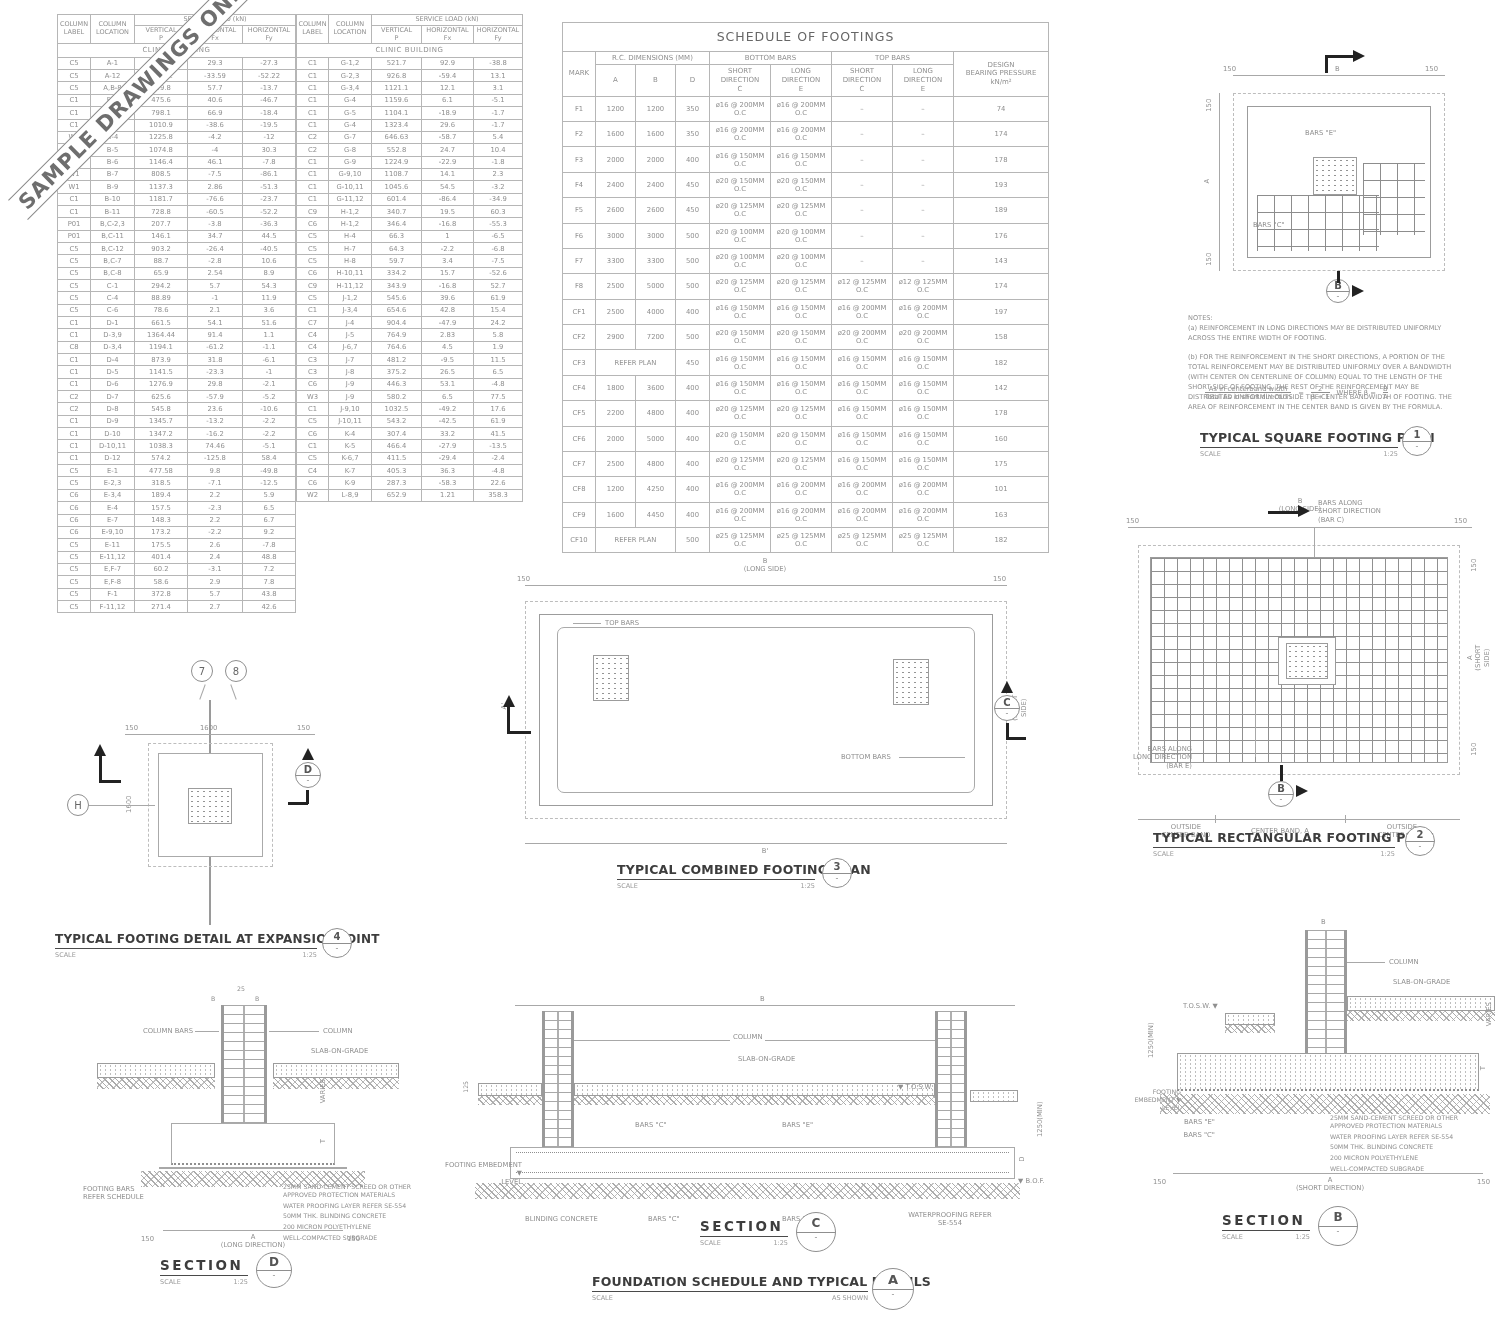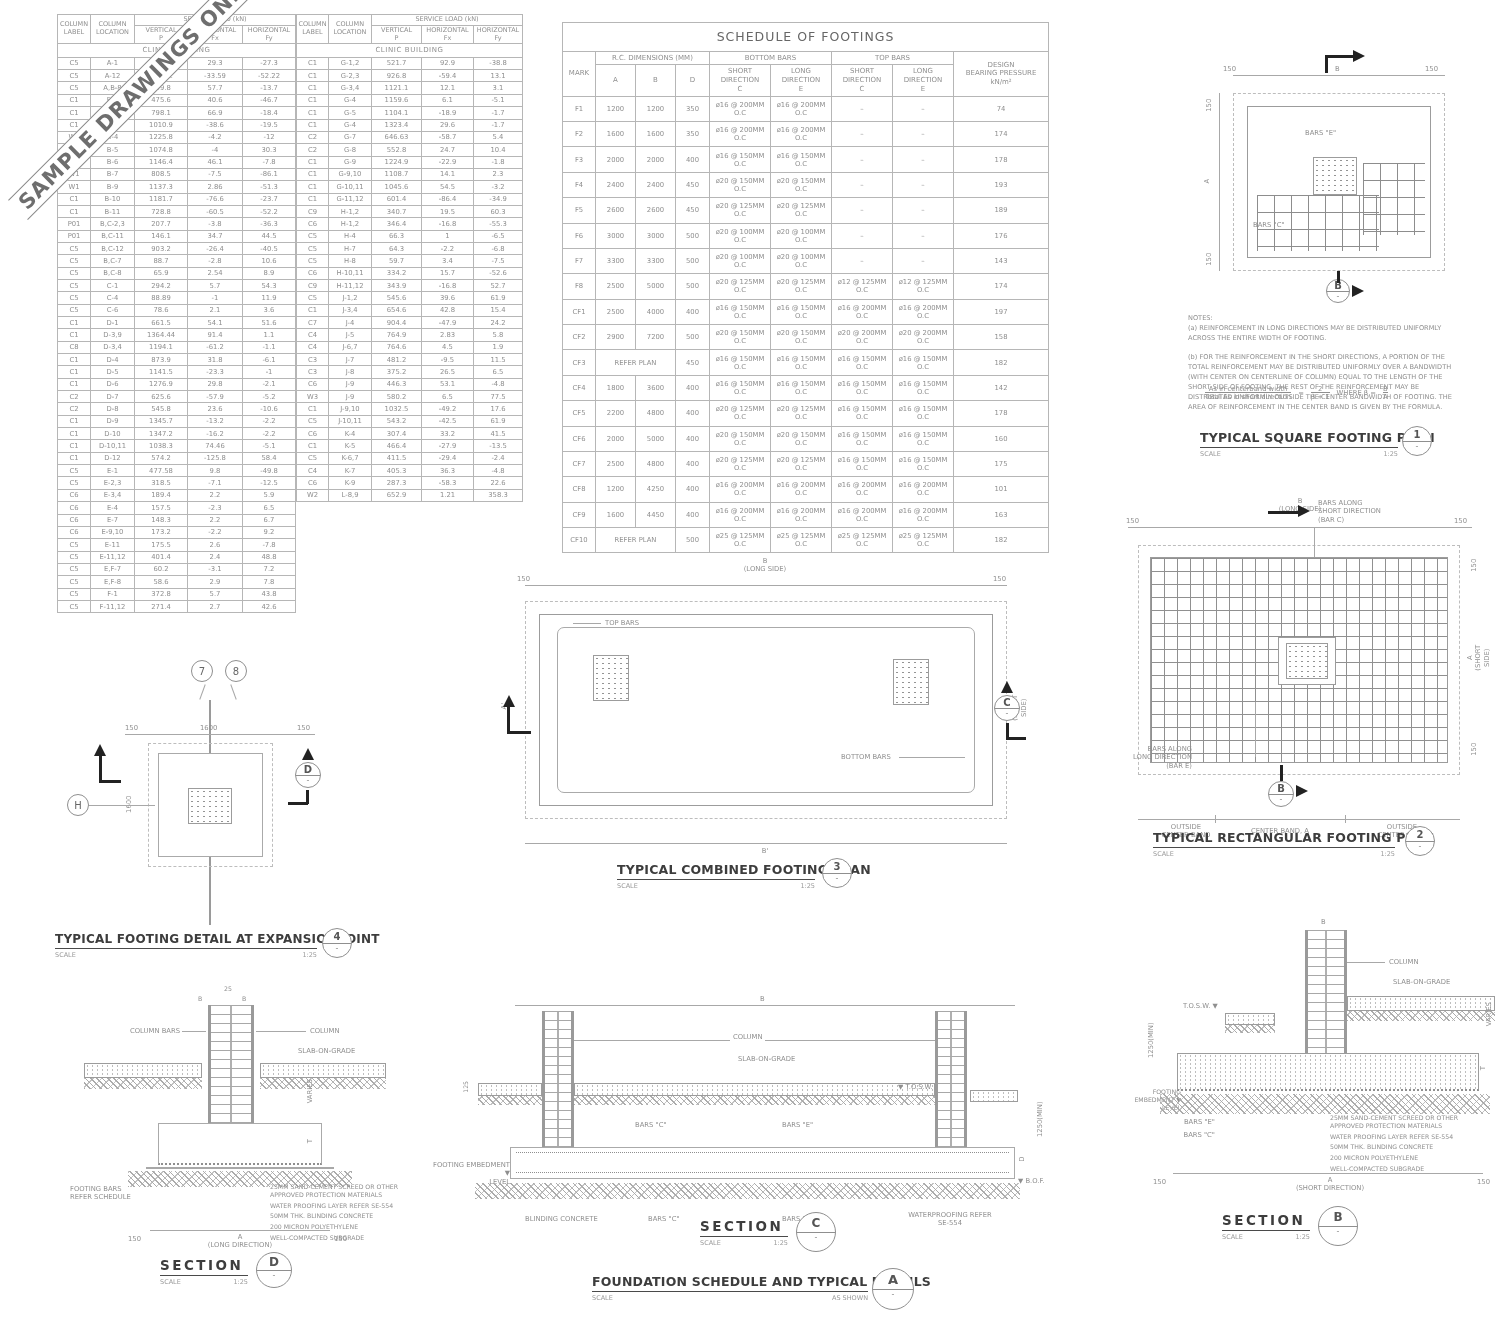--- a/index.html
+++ b/index.html
@@ -1116,21 +1116,21 @@
     <div class="ft-s">
         <span>SCALE</span>
         <span>1:25</span>
       </div>
   </div>
   <div class="cut" style="left:322px;top:928px;width:30px;height:30px">
     <span class="tp">4</span>
       <span class="bt">-</span>
   </div>
 
-  <div class="abs" style="left:70px;top:985px;width:330px;height:268px">
+  <div class="abs" style="left:83px;top:985px;width:330px;height:268px">
     <span class="lbl sm" style="left:154px;top:0px">25</span>
     <span class="lbl sm" style="left:128px;top:10px">B</span>
     <span class="lbl sm" style="left:172px;top:10px">B</span>
     <div class="ladder" style="left:138px;top:20px;width:46px;height:118px"></div>
     <div class="conc" style="left:14px;top:78px;width:118px;height:15px"></div>
     <div class="hatch" style="left:14px;top:93px;width:118px;height:11px"></div>
     <div class="conc" style="left:190px;top:78px;width:126px;height:15px"></div>
     <div class="hatch" style="left:190px;top:93px;width:126px;height:11px"></div>
     <span class="lbl r" style="left:20px;top:42px;width:90px">COLUMN BARS</span>
     <div class="line" style="left:112px;top:46px;width:24px;height:1px"></div>
@@ -1186,21 +1186,21 @@
     <span class="lbl" style="left:205px;top:126px">BARS "C"</span>
     <span class="lbl" style="left:352px;top:126px">BARS "E"</span>
     <div class="conc" style="left:432px;top:95px;width:48px;height:12px;left:540px"></div>
     <span class="lbl" style="left:468px;top:88px">▼ T.O.S.W.</span>
     <div class="thin" style="left:80px;top:152px;width:505px;height:32px"></div>
     <div class="dotl" style="left:86px;top:157px;width:493px"></div>
     <div class="dotl" style="left:86px;top:177px;width:493px"></div>
     <span class="lbl rot" style="left:592px;top:120px">1250(MIN)</span>
     <span class="lbl rot" style="left:590px;top:160px">D</span>
     <span class="lbl" style="left:588px;top:182px">▼ B.O.F.</span>
-    <span class="lbl r" style="left:0px;top:166px;width:80px">FOOTING EMBEDMENT ▼
+    <span class="lbl r" style="left:12px;top:166px;width:80px">FOOTING EMBEDMENT ▼
 LEVEL</span>
     <div class="hatch" style="left:45px;top:188px;width:545px;height:16px"></div>
     <span class="lbl" style="left:95px;top:220px">BLINDING CONCRETE</span>
     <span class="lbl" style="left:218px;top:220px">BARS "C"</span>
     <span class="lbl" style="left:352px;top:220px">BARS "E"</span>
     <span class="lbl c" style="left:460px;top:216px;width:120px">WATERPROOFING REFER
 SE-554</span>
   </div>
   <div class="ftitle sec" style="left:700px;top:1218px;width:88px">
     <div class="ft-t">SECTION</div>

